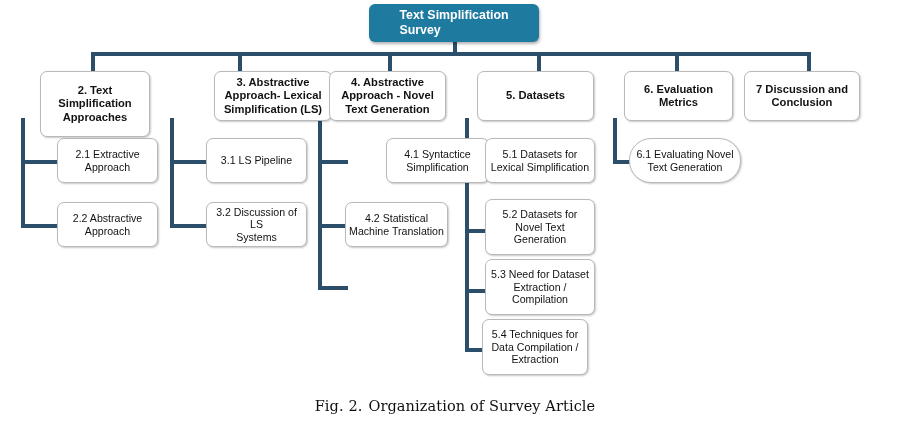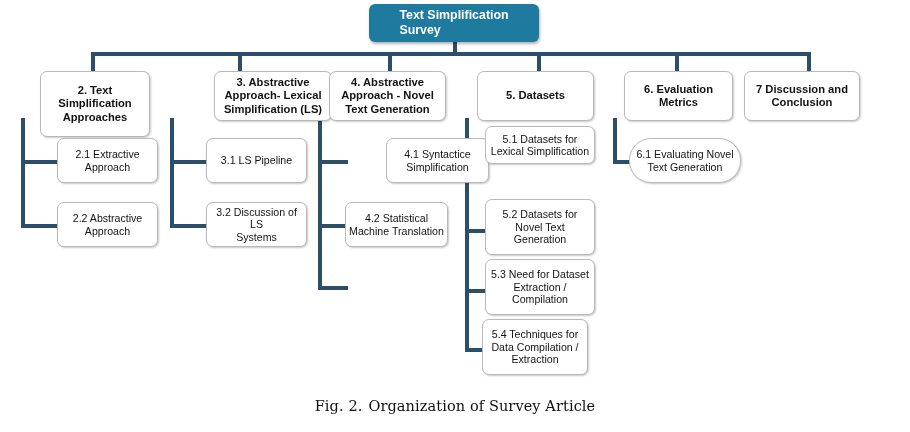--- a/index.html
+++ b/index.html
@@ -139,21 +139,21 @@
     <span>3.2 Discussion of LS<br>Systems</span>
   </div>
 
   <div class="node l2" style="left:345px;top:138px;width:103px;height:45px;margin-left:41px;">
     <span>4.1 Syntactice<br>Simplification</span>
   </div>
   <div class="node l2" style="left:345px;top:202px;width:103px;height:45px;">
     <span>4.2 Statistical<br>Machine Translation</span>
   </div>
 
-  <div class="node l2" style="left:485px;top:126px;width:110px;height:38px;text-align:center;">
+  <div class="node l2" style="left:485px;top:138px;width:110px;height:45px;text-align:center;">
     <span>5.1 Datasets for<br>Lexical Simplification</span>
   </div>
   <div class="node l2" style="left:485px;top:199px;width:110px;height:56px;">
     <span>5.2 Datasets for<br>Novel Text<br>Generation</span>
   </div>
   <div class="node l2" style="left:485px;top:259px;width:110px;height:56px;">
     <span>5.3 Need for Dataset<br>Extraction /<br>Compilation</span>
   </div>
   <div class="node l2" style="left:482px;top:319px;width:106px;height:56px;">
     <span>5.4 Techniques for<br>Data Compilation /<br>Extraction</span>

